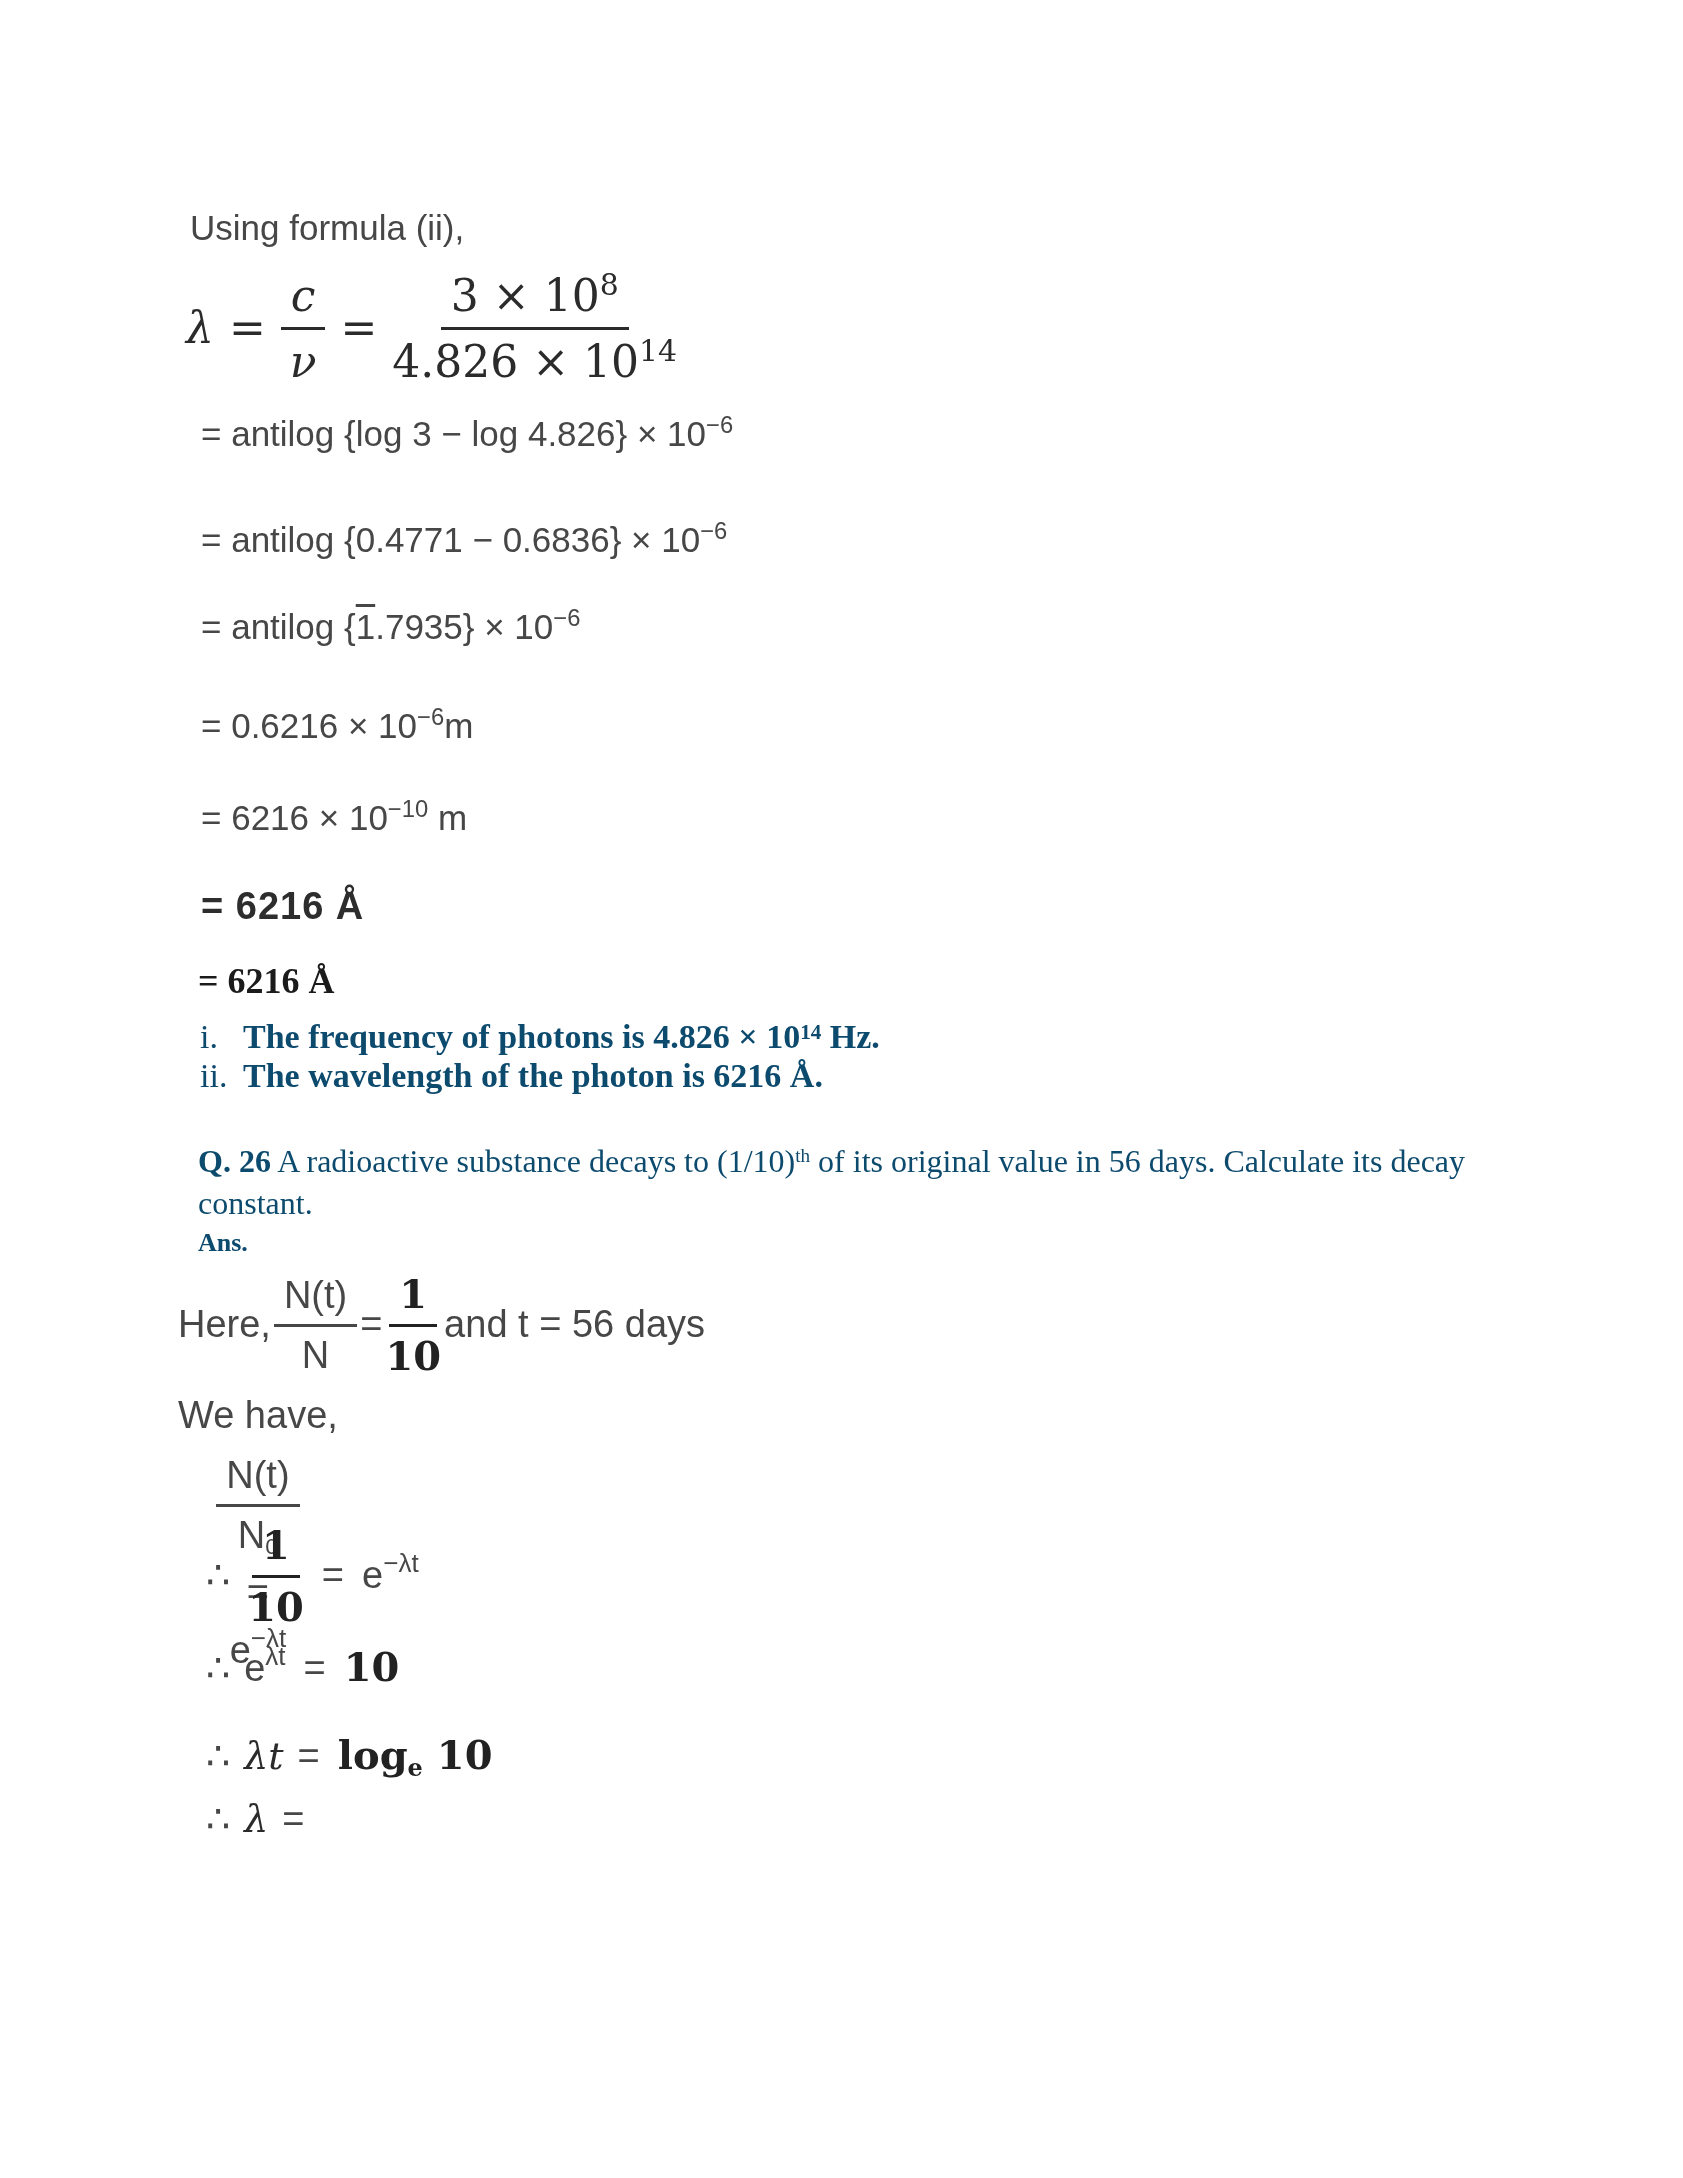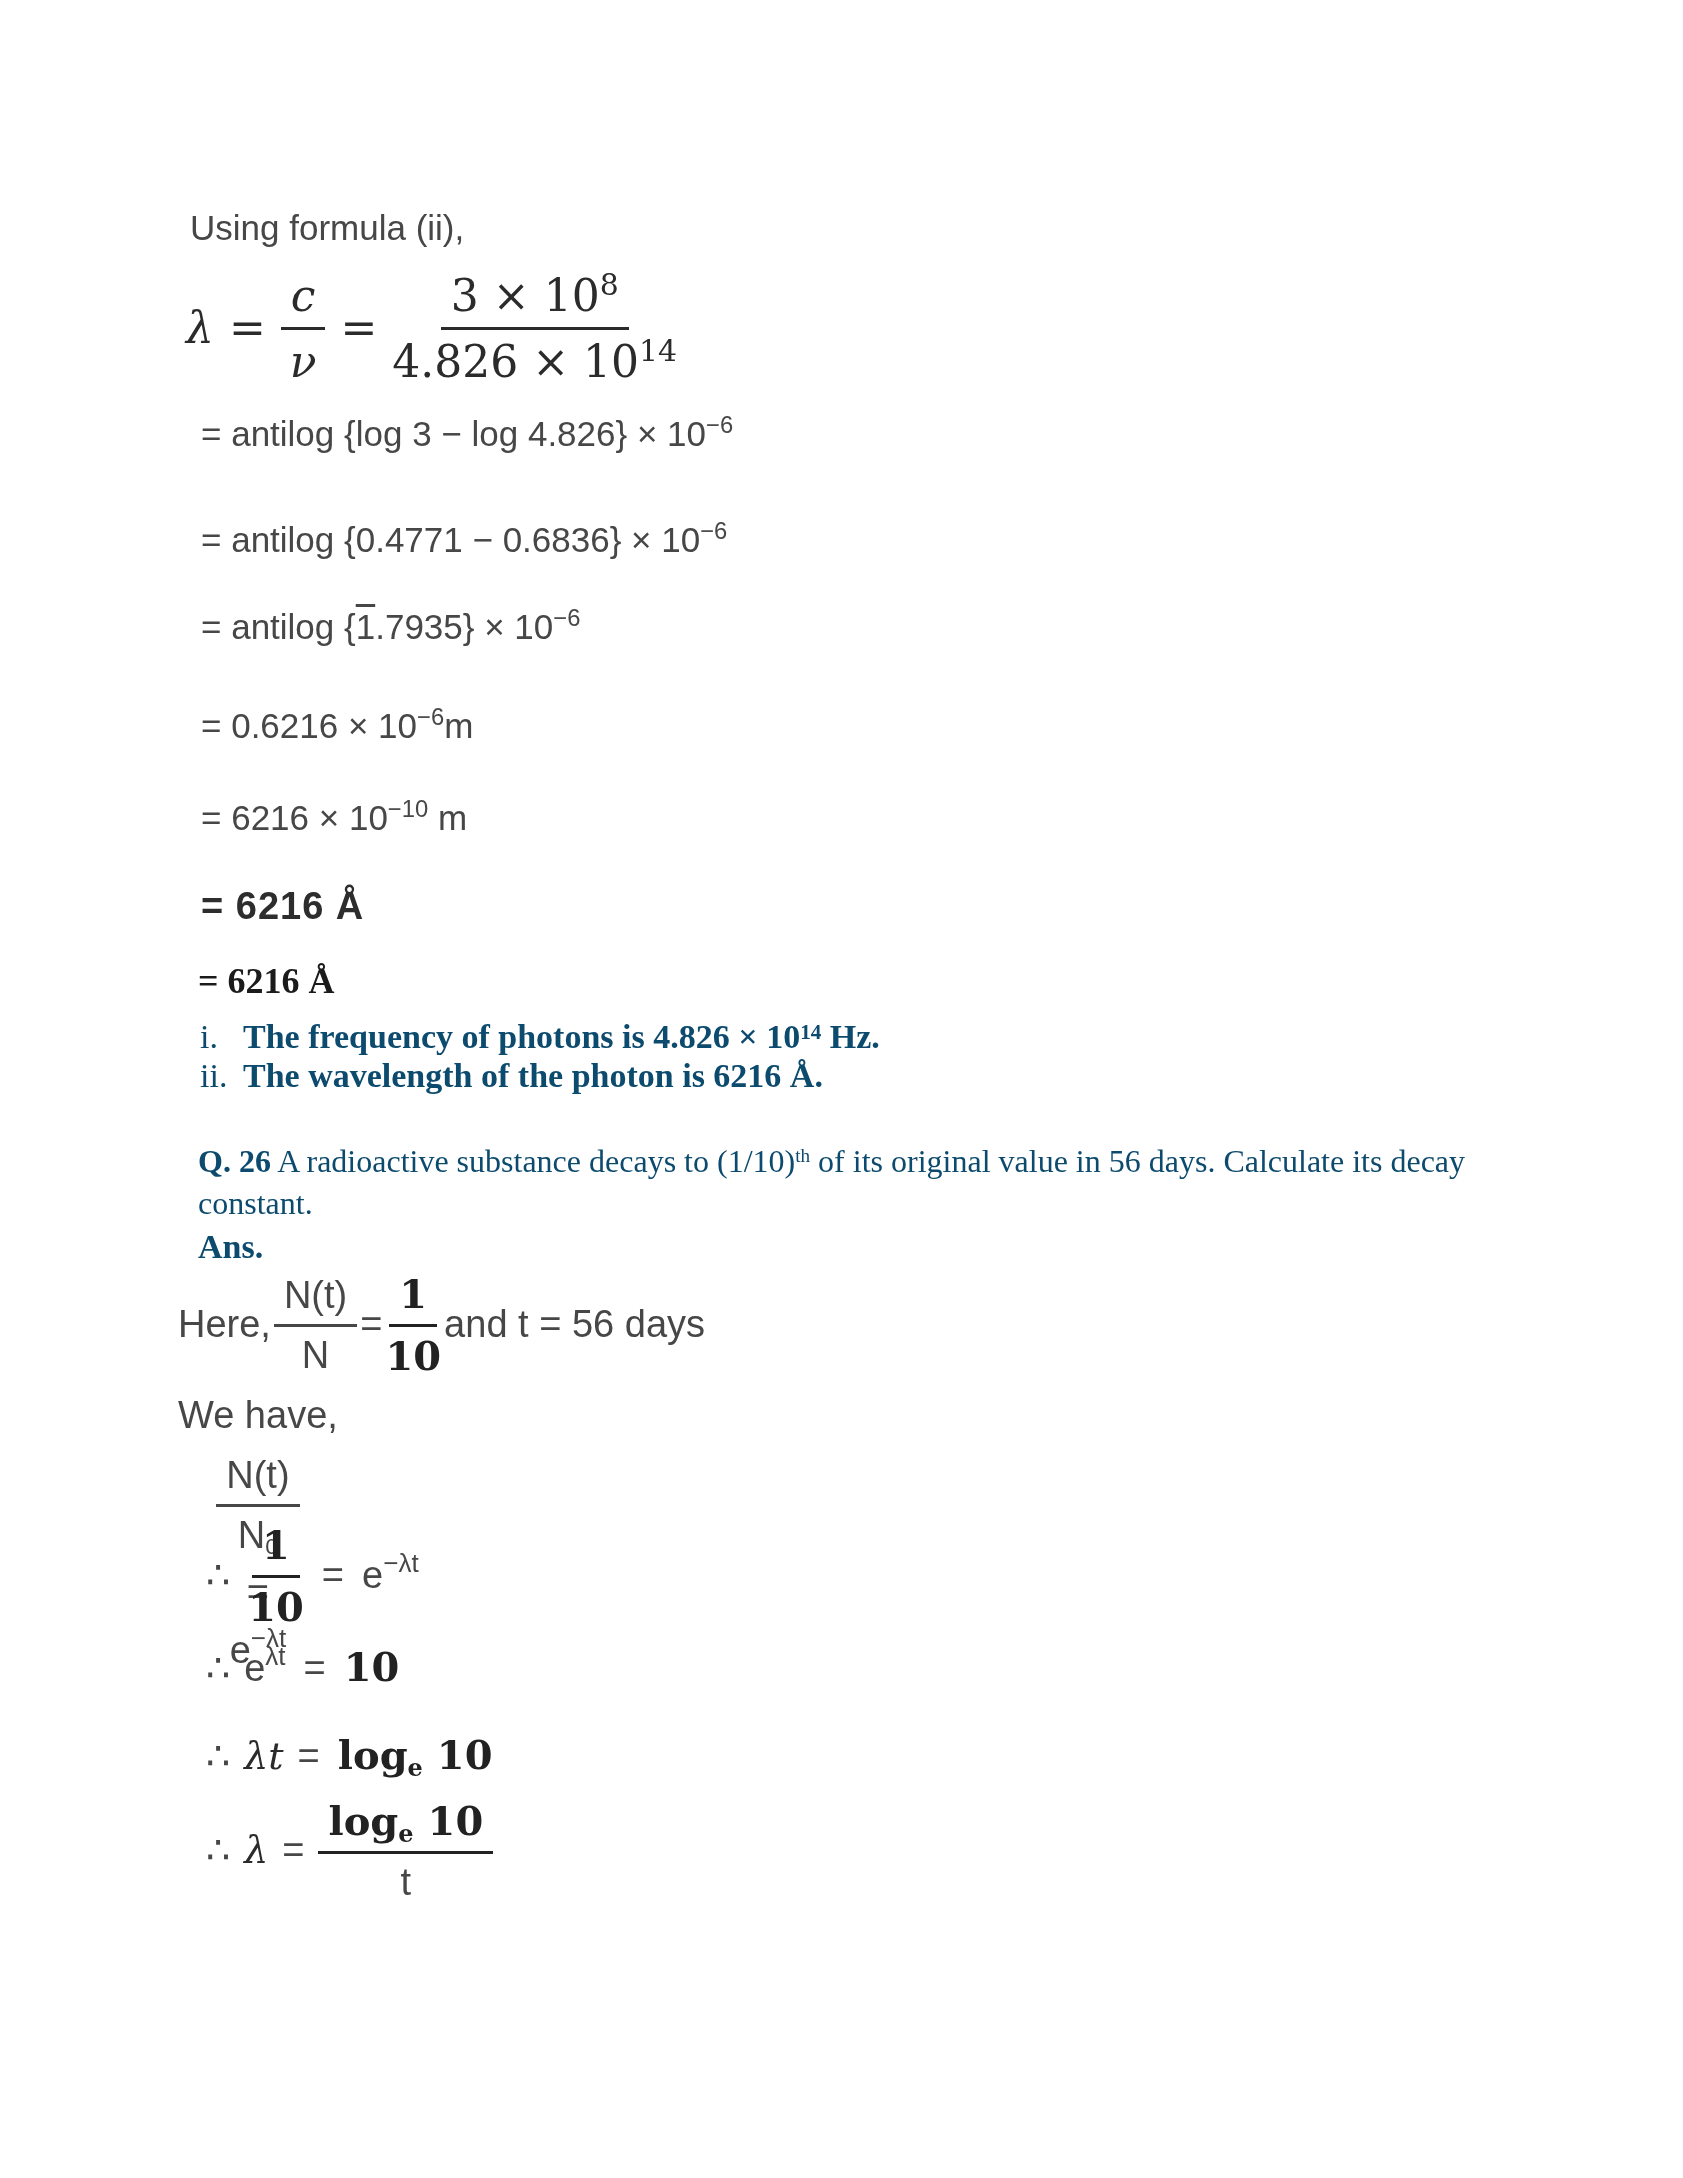--- a/index.html
+++ b/index.html
@@ -43,21 +43,21 @@
   .step { font-size:35px; }
   .result-sans  { left:201px; top:885px; font-size:38px; letter-spacing:1px; color:#2d2d2d; }
   .result-serif { left:198px; top:960px; font-size:36px; color:#1b1b1b; }
 
   .list-1 { left:200px; top:1018px; }
   .list-2 { left:200px; top:1057px; }
   .list-row { font-size:34px; }
   .list-row .marker { display:inline-block; width:43px; font-weight:400; }
 
   .q-para { left:198px; top:1135px; width:1322px; font-size:32px; line-height:42px; white-space:normal; }
-  .ans    { left:198px; top:1228px; font-size:34px; }
+  .ans    { left:198px; top:1228px; font-size:26px; }
 
   .l-here   { left:178px; top:1270px; font-size:38px; gap:3px; }
   .l-wehave { left:178px; top:1394px; font-size:38px; gap:15px;flex-direction:column; }
   .l-th1    { left:206px; top:1521px; font-size:38px; gap:18px; }
   .l-th2    { left:206px; top:1643px; font-size:38px; }
   .l-th3    { left:206px; top:1731px; font-size:38px; }
   .l-th4    { left:206px; top:1797px; font-size:38px; gap:14px; }
 
   .v-serif { font-family:"DejaVu Serif", serif; font-weight:700; font-size:40px; color:#222222; }
   .frac.v-serif { font-size:40px; }
@@ -157,20 +157,16 @@
   </div>
 
   <div class="tline l-th3 sans ink-gray">
     <span>∴</span><span class="ml14 lam">λt</span><span class="ml14">=</span><span class="ml18 v-serif"><span>log</span><sub class="sb">e</sub>&nbsp;<span>10</span></span>
   </div>
 
   <div class="mline l-th4 sans ink-gray">
     <span>∴</span>
     <span class="lam">λ</span>
     <span>=</span>
-    <span class="frac">
-      <span class="num v-serif"><span>log</span><sub class="sb">e</sub>&nbsp;<span>10</span></span>
-      <span class="den">t</span>
-    </span>
   </div>
 
 </div>
 
 
 </body></html>

